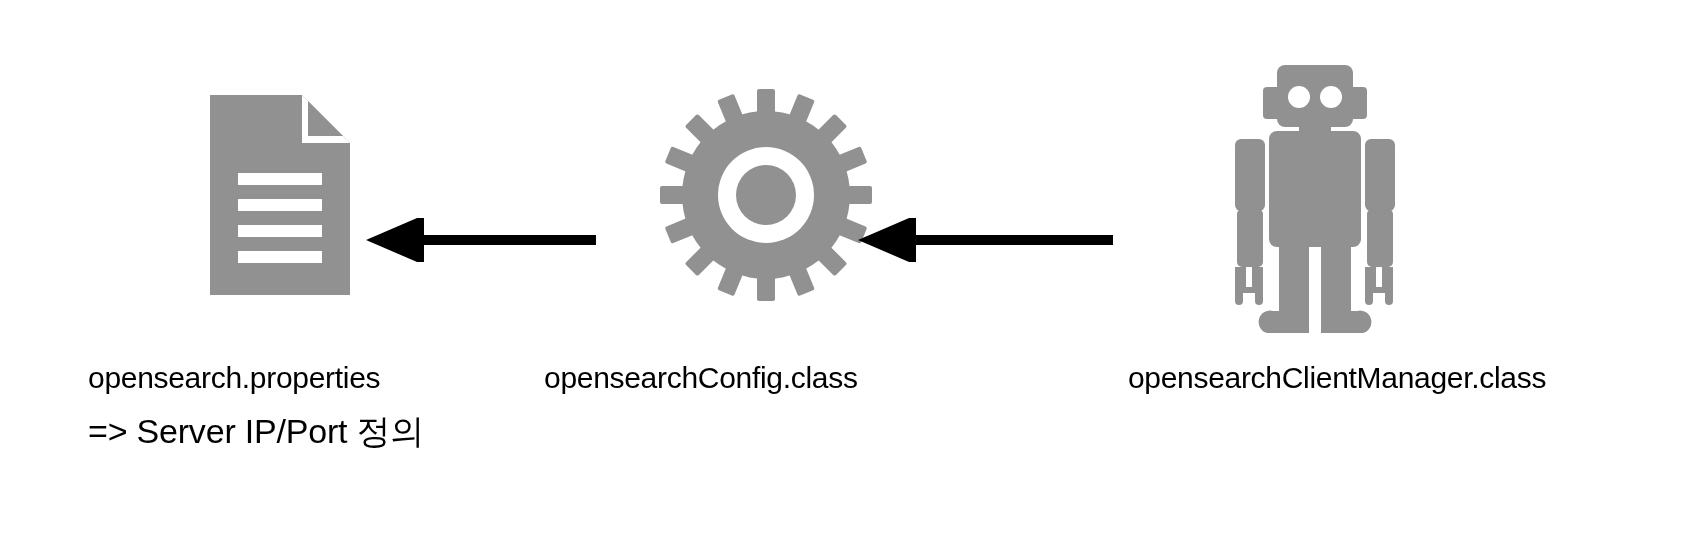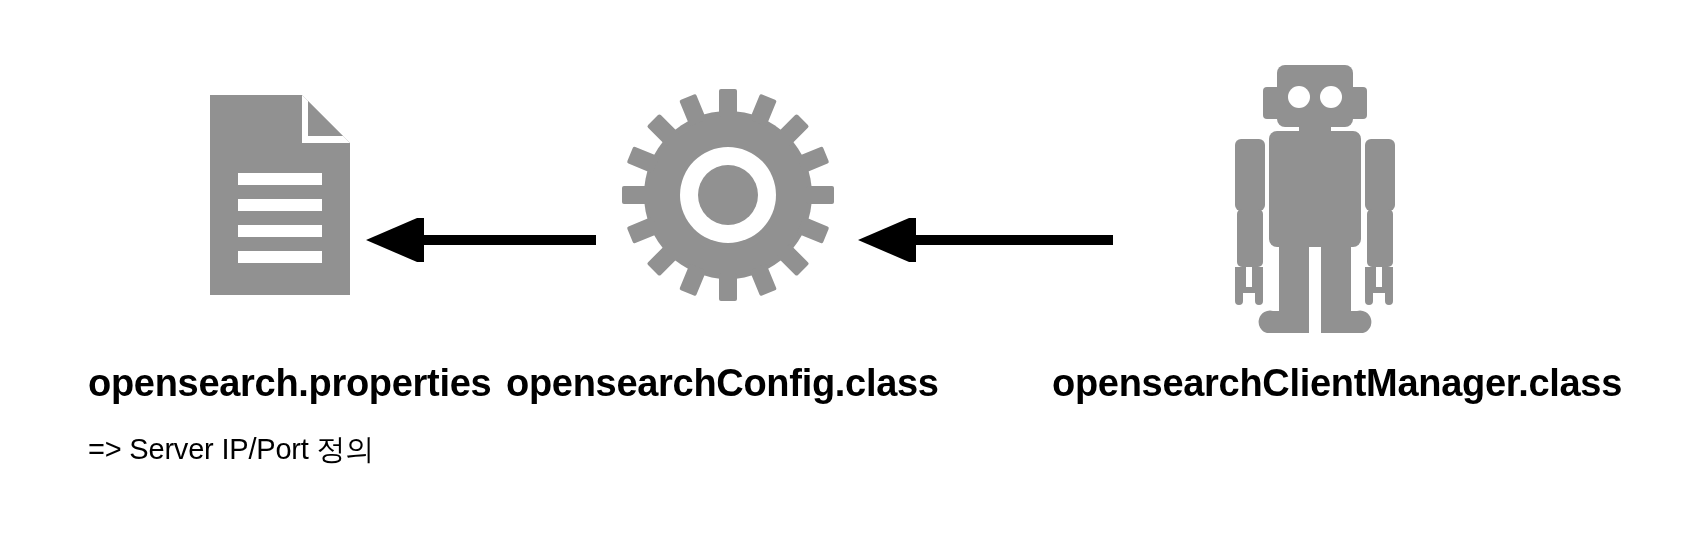--- a/index.html
+++ b/index.html
@@ -22,21 +22,21 @@
     height: 554px;
   }
 
   
   .node {
     position: absolute;
     top: 0;
     height: 554px;
   }
   .node-properties { left: 40px;  width: 480px; }
-  .node-config     { left: 498px; width: 460px; }
+  .node-config     { left: 536px; width: 460px; }
   .node-manager    { left: 980px; width: 670px; }
 
   .icon-wrap {
     position: absolute;
     top: 50px;
     height: 290px;
     width: 100%;
     display: flex;
     align-items: center;
     justify-content: center;
@@ -49,33 +49,33 @@
     position: absolute;
     top: 358px;
     width: 100%;
     text-align: center;
   }
   .node-properties .labels { text-align: left; padding-left: 48px; }
   .node-config .labels     { text-align: left; padding-left: 8px; }
   .node-manager .labels    { text-align: center; padding-left: 22px; }
 
   .title-line {
-    font-size: 38px;
-    font-weight: bold;
+    font-size: 30px;
+    font-weight: normal;
     line-height: 1.33;
     letter-spacing: -0.3px;
     white-space: nowrap;
   }
   .sub-line {
-    font-size: 29px;
+    font-size: 34px;
     font-weight: normal;
     line-height: 1.34;
     letter-spacing: -0.2px;
     white-space: nowrap;
-    margin-top: 21px;
+    margin-top: 11px;
   }
 
   
   .arrow {
     position: absolute;
     top: 218px;
   }
   .arrow-1 { left: 366px; }
   .arrow-2 { left: 858px; }
 </style>

